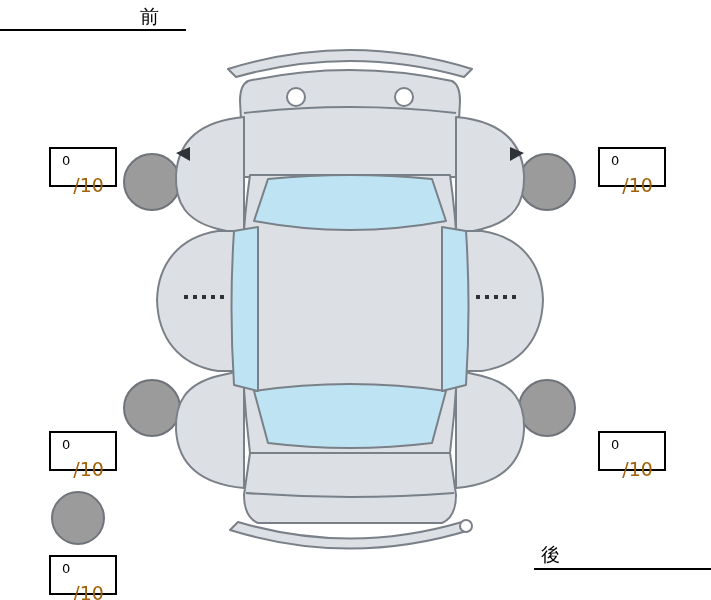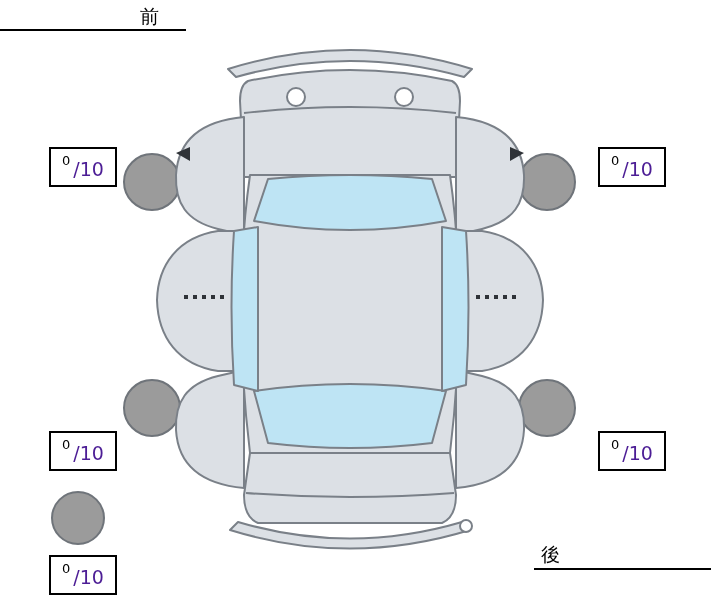--- a/index.html
+++ b/index.html
@@ -16,21 +16,21 @@
   .wheel{
     position:absolute; border-radius:50%;
     background:var(--c-wheel,#9b9b9b);
     border:2px solid var(--c-wheelEdge,#6f747a);
   }
   .score-box{
     position:absolute; width:68px; height:40px; background:#fff;
     border:2px solid #000; display:flex; justify-content:center;
   }
   .score-num{ font-size:13px; margin-top:4px; margin-right:3px; color:#000; }
-  .score-den{ font-size:19px; margin-top:9px; color:#4c1d95; }
+  .score-den{ font-size:19px; margin-top:25px; color:#a16207; }
   svg .body-shape{ fill:var(--c-body,#dce0e5); stroke:var(--c-outline,#7a8088); stroke-width:2; stroke-linejoin:round; }
   svg .glass-shape{ fill:var(--c-glass,#bee4f4); stroke:var(--c-outline,#7a8088); stroke-width:2; stroke-linejoin:round; }
   svg .seam{ fill:none; stroke:var(--c-outline,#7a8088); stroke-width:2; }
   svg .mark{ fill:var(--c-mark,#2f3338); stroke:none; }
   svg .lamp{ fill:#ffffff; stroke:var(--c-outline,#7a8088); stroke-width:2; }
 </style>
 </head>
 <body>
 
 <div class="stage">

